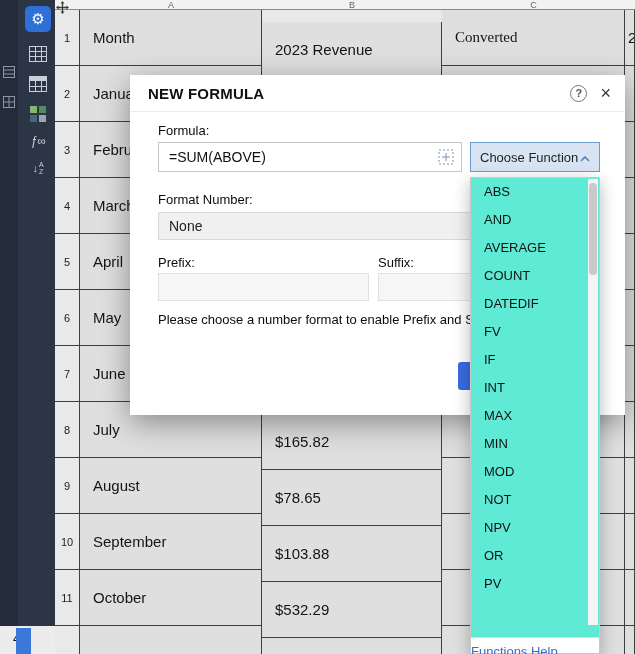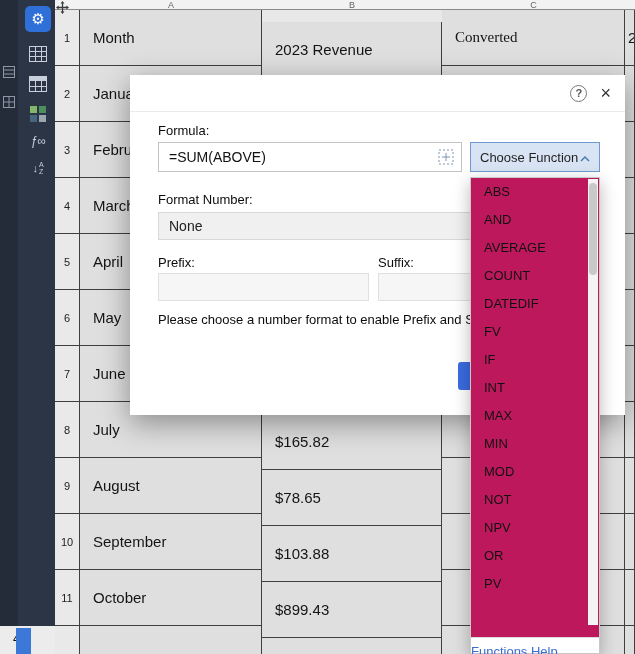--- a/index.html
+++ b/index.html
@@ -58,21 +58,21 @@
   .format-select { position:absolute; left:28px; top:137px; width:442px; height:28px; background:#f0f0f0; border:1px solid #d8d8d8;
                    display:flex; align-items:center; padding-left:10px; font-size:14px; color:#222; }
   .pz-input { position:absolute; top:198px; height:28px; background:#f6f6f6; border:1px solid #e0e0e0;
               font-size:13px; padding:0 8px; font-family:"Liberation Sans", sans-serif; }
   .prefix-input { left:28px; width:211px; } .suffix-input { left:248px; width:222px; }
   .m-note { position:absolute; left:28px; top:237px; font-size:13px; color:#0c0c0c; white-space:nowrap; }
   .primary-btn { position:absolute; left:328px; top:287px; width:112px; height:28px; background:#3a6ce0;
                  border:none; border-radius:3px; color:#fff; font-size:13px; }
 
   
-  .fn-dropdown { position:absolute; left:470px; top:177px; width:130px; height:477px; background:#be185d;
+  .fn-dropdown { position:absolute; left:470px; top:177px; width:130px; height:477px; background:#5eead4;
                  border:1px solid #c9c9c9; box-shadow:0 5px 16px rgba(0,0,0,.28); z-index:20; }
   .fn-list { position:absolute; left:0; top:0; width:100%; }
   .fn-item { height:28px; line-height:28px; padding-left:13px; font-size:13px; color:#111; }
   .fn-footer { position:absolute; left:0; bottom:0; width:100%; height:16px; line-height:27px; 
                border-top:1px solid #dcdcdc; font-size:13px; color:#3a6bd0; background:#fff; }
   .dd-scroll { position:absolute; right:1px; top:1px; width:10px; height:446px; background:#f4f4f4; }
   .dd-thumb { position:absolute; right:1px; top:4px; width:8px; height:92px; background:#c9c9c9; border-radius:4px; }
 </style>
 </head>
 <body>
@@ -167,21 +167,21 @@
     <div class="rownum">10</div>
     <div class="cell cellA">September</div>
     <div class="cell cellB">$103.88</div>
     <div class="cell cellC"></div>
     <div class="cell cellD"></div>
   </div>
 
   <div class="row" style="top: 570px;">
     <div class="rownum">11</div>
     <div class="cell cellA">October</div>
-    <div class="cell cellB">$899.43</div>
+    <div class="cell cellB">$532.29</div>
     <div class="cell cellC"></div>
     <div class="cell cellD"></div>
   </div>
 
   <div class="row" style="top: 626px;">
     <div class="rownum"></div>
     <div class="cell cellA"></div>
     <div class="cell cellB"></div>
     <div class="cell cellC"></div>
     <div class="cell cellD"></div>
@@ -236,20 +236,21 @@
         </span>
     </div>
   </div>
   <div class="sidebar-bottom">
     <span class="bottom-num">48</span>
     <span class="bottom-blue"></span>
   </div>
 
   <div class="modal">
     <div class="modal-header">
+      <span class="modal-title">NEW FORMULA</span>
       <span class="mh-spacer"></span>
       <span class="help-ic">?</span>
       <span class="close-ic">×</span>
     </div>
 
     <span class="m-label l-formula">Formula:</span>
     <input class="formula-input" value="=SUM(ABOVE)" style="">
     <span class="insert-ic">
       <svg width="16" height="16" viewBox="0 0 16 16">
           <rect x="1" y="1" width="14" height="14" fill="none" stroke="#7d93b2" stroke-dasharray="2 2"></rect>

